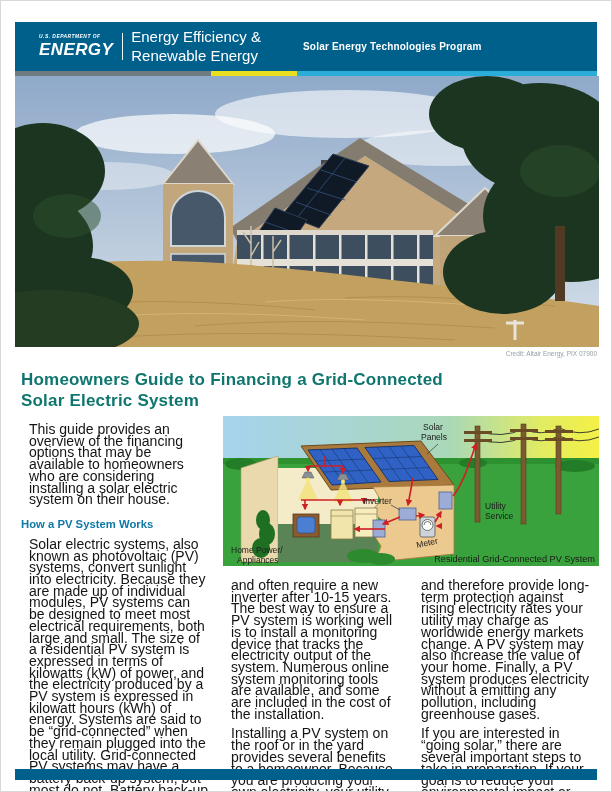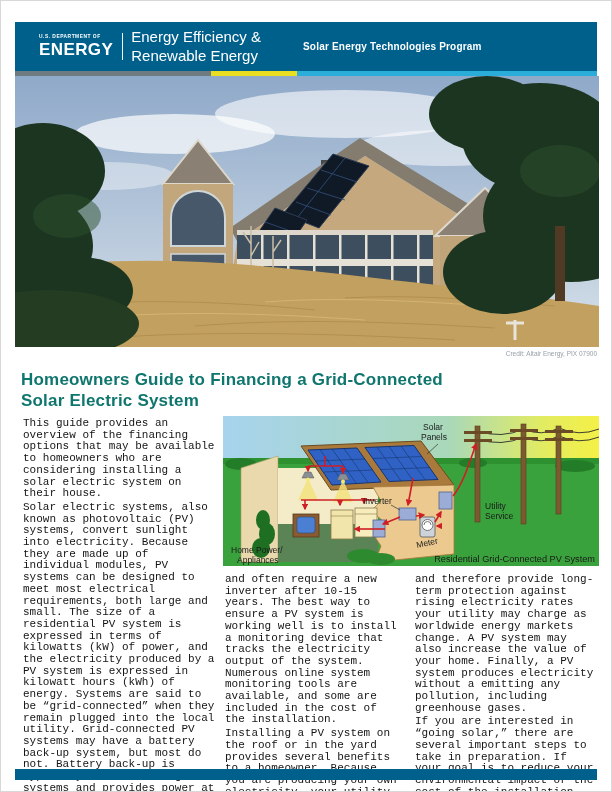--- a/index.html
+++ b/index.html
@@ -2,21 +2,21 @@
 <html><head>
 <meta charset="utf-8">
 <style>
   html,body{margin:0;padding:0;background:#ffffff;}
   .page{position:relative;width:612px;height:792px;background:#ffffff;overflow:hidden;
         border:1px solid #d8d8d8;box-sizing:border-box;
         font-family:"Liberation Sans",sans-serif;}
   
   .topbar{position:absolute;left:14px;right:14px;top:21px;height:49px;background:#00608c;
           display:flex;align-items:center;color:#fff;}
-  .logo{margin-left:24px;line-height:1;}
+  .logo{margin-left:24px;line-height:1;font-style:italic;}
   .dept-small{font-size:4.9px;font-weight:bold;letter-spacing:.5px;margin-bottom:1px;}
   .dept-big{font-size:17px;font-weight:bold;letter-spacing:.4px;}
   .logo-divider{width:1px;height:27px;background:#ffffff;margin:0 8px 0 9px;opacity:.95;}
   .office{font-size:15px;line-height:1.25;}
   .program{margin-left:42px;font-size:10px;font-weight:bold;letter-spacing:.2px;}
   
   .stripe{position:absolute;left:14px;right:14px;top:70px;height:5px;display:flex;}
   .s-gray{width:196px;background:#6e7b81;}
   .s-yellow{width:86px;background:#e9df20;}
   .s-cyan{flex:1;background:#2badd9;}
@@ -24,22 +24,22 @@
   .photo{position:absolute;left:14px;top:75px;width:584px;height:271px;}
   .photo svg{display:block;}
   .credit{position:absolute;right:14px;top:349px;font-size:6.5px;color:#97a0a7;}
   
   .title{position:absolute;left:20px;top:368px;margin:0;font-size:17px;line-height:21px;
          color:#0f766e;font-weight:bold;letter-spacing:.2px;}
   
   .columns{position:absolute;left:20px;top:415px;width:578px;display:flex;}
   .col-left{width:196px;margin-right:6px;flex:none;}
   .col-right-area{width:376px;flex:none;}
-  .serif{font-family:Liberation Mono, monospace;font-size:11px;line-height:11.7px;
-         color:#141414;margin:2px;}
+  .serif{font-family:Liberation Sans, sans-serif;font-size:14px;line-height:11.7px;
+         color:#141414;margin:8px;}
   h2.sec{font-size:11.3px;color:#0e78a8;margin:12px 0 7px 0;line-height:13px;}
   .two-cols{display:flex;margin-top:6px;}
   .col-mid{width:181px;margin-right:9px;flex:none;}
   .col-rt{width:186px;flex:none;}
   .diagram{width:376px;height:150px;}
   .diagram svg{display:block;}
   .dlabel{font-family:"Liberation Sans",sans-serif;fill:#1a1a1a;}
   
   .footer-bar{position:absolute;left:14px;right:14px;top:768px;height:11px;background:#00608c;}
 </style>
@@ -162,20 +162,21 @@
 
   <h1 class="title">
     <span>Homeowners Guide to Financing a Grid-Connected</span><br>
     <span>Solar Electric System</span>
   </h1>
 
   <div class="columns">
 
     <div class="col-left">
       <p class="serif">This guide provides an overview of the financing options that may be available to homeowners who are considering installing a solar electric system on their house.</p>
+      <h2 class="sec">How a PV System Works</h2>
       <p class="serif">Solar electric systems, also known as photovoltaic (PV) systems, convert sunlight into electricity. Because they are made up of individual modules, PV systems can be designed to meet most electrical requirements, both large and small. The size of a residential PV system is expressed in terms of kilowatts (kW) of power, and the electricity produced by a PV system is expressed in kilowatt hours (kWh) of energy.  Systems are said to be “grid-connected” when they remain plugged into the local utility.  Grid-connected PV systems may have a battery back-up system, but most do not. Battery back-up is typically used for off-grid systems and provides power at night when the sun is not shining.  Grid-connected systems rely on their utility to provide power at night. The diagram on the right illustrates a basic PV system installation.  Maintenance requirements for PV systems are minimal: they may require occasional cleaning for optimal performance,</p>
     </div>
 
     <div class="col-right-area">
 
       <div class="diagram">
         <svg width="376" height="150" viewBox="0 0 376 150">
           <defs>
             <linearGradient id="dsky" x1="0" y1="0" x2="1" y2="0">
               <stop offset="0" stop-color="#a7d3ee"></stop>

